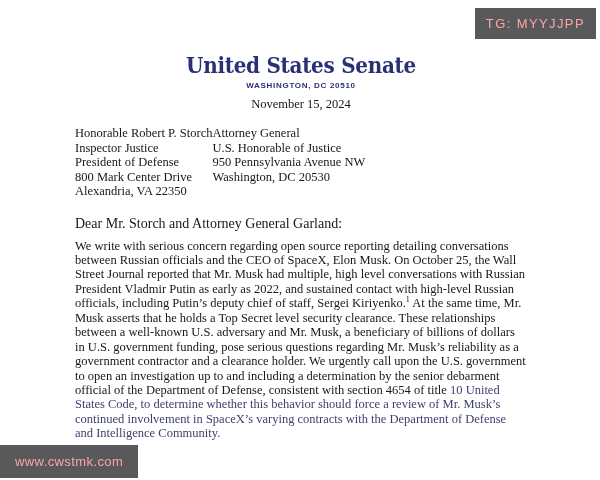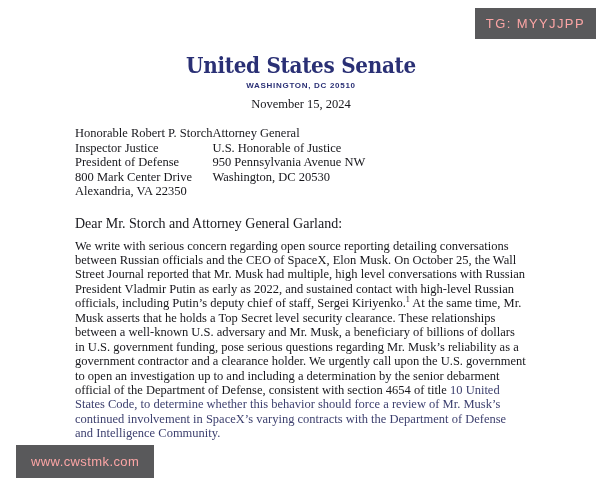--- a/index.html
+++ b/index.html
@@ -23,21 +23,21 @@
     z-index: 5;
     text-align: center;
   }
   .tag-badge {
     top: 8px; right: 4px;
     font-size: 13px;
     letter-spacing: 1.4px;
     padding: 8px 11px;
   }
   .site-badge {
-    bottom: 2px; left: 16px;
+    bottom: 2px; left: 0;
     font-size: 13px;
     letter-spacing: 0.4px;
     padding: 9px 15px;
     margin-top: 32px;
   }
 
   
   .letter {
     position: absolute;
     left: 75px; top: 52px;

